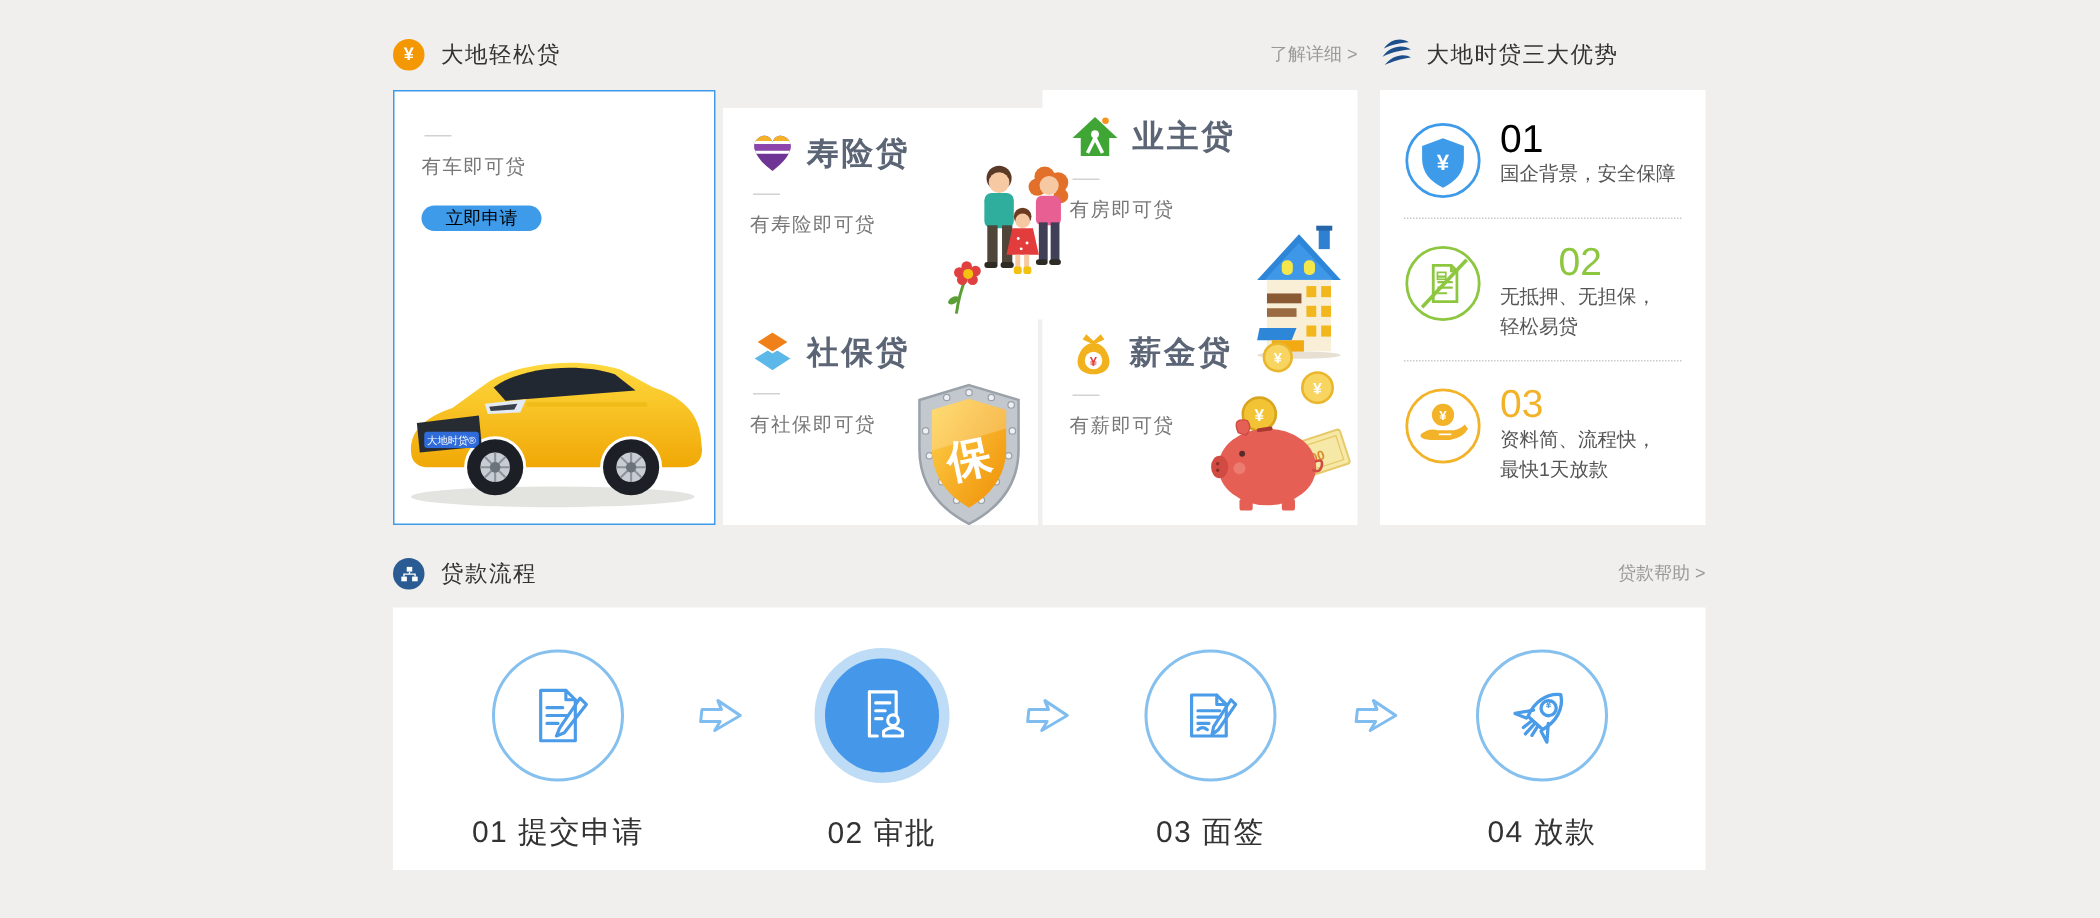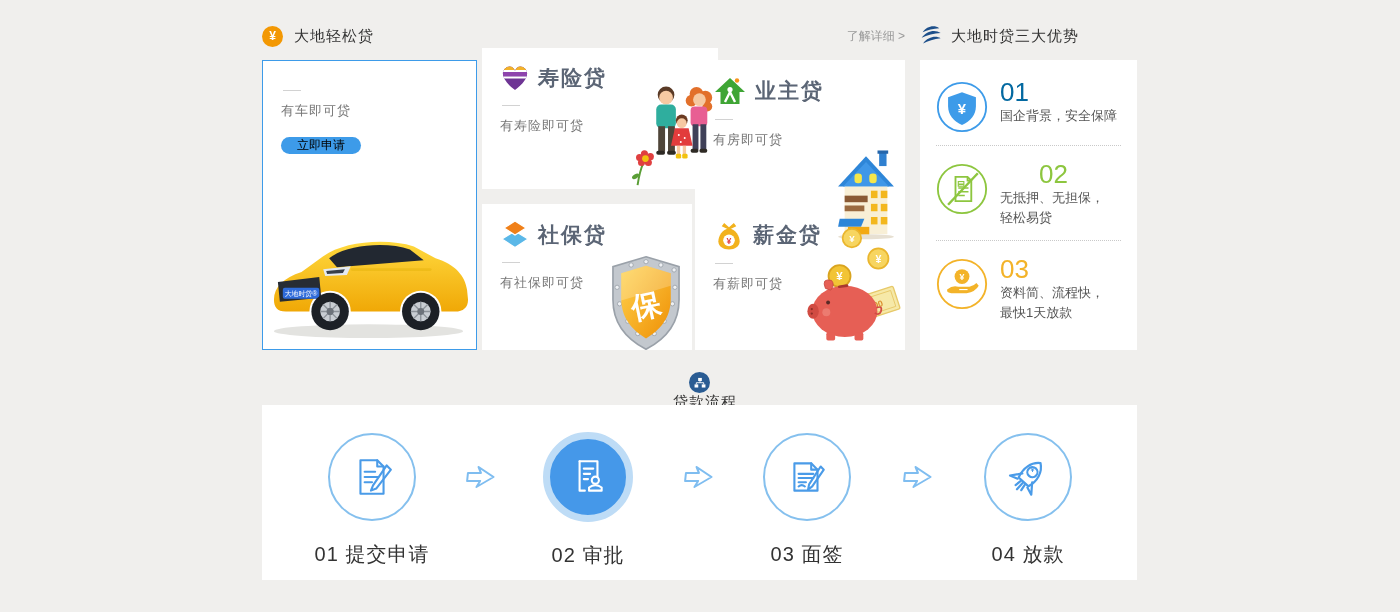--- a/index.html
+++ b/index.html
@@ -5,35 +5,35 @@
   * { margin:0; padding:0; box-sizing:border-box; }
   body { background:#f0efed; }
   .canvas {
     position:relative; width:1400px; height:612px; background:#f0efed;
     font-family:"Liberation Sans","DejaVu Sans",sans-serif; overflow:hidden;
   }
   
   .sec-header { position:absolute; display:flex; align-items:center; }
   .products-header { left:262px; top:26px; width:643px; }
   .adv-header { left:918px; top:24px; width:220px; }
-  .process-header { left:262px; top:372px; width:875px;flex-direction:column; }
+  .process-header { left:262px; top:372px; width:875px; }
   .round-ico { width:21px; height:21px; border-radius:50%; color:#fff;
     font-size:12px; font-weight:bold; text-align:center; line-height:21px; flex:none;
     display:flex; align-items:center; justify-content:center; }
   .ico-orange { background:#f39803; }
   .ico-navy { background:#2a5c93; }
   .sec-title { margin-left:11px; font-size:15px; color:#333; letter-spacing:1px; }
   .sec-link { margin-left:auto; font-size:12px; color:#999; text-decoration:none; cursor:pointer; }
   .logo-svg { width:24px; height:24px; flex:none; }
   .adv-header .sec-title { margin-left:9px; }
 
   
   .card { position:absolute; background:#fff; overflow:hidden; cursor:pointer; }
   .card-car { left:262px; top:60px; width:215px; height:290px; border:1px solid #3d9be9; }
-  .card-life   { left:482px; top:48px;  width:236px; height:141px; }
+  .card-life   { left:482px; top:72px;  width:236px; height:141px; }
   .card-owner  { left:695px; top:60px;  width:210px; height:182px; }
   .card-social { left:482px; top:204px; width:210px; height:146px; }
   .card-salary { left:695px; top:204px; width:210px; height:146px; }
   .card-pad { padding:16px 18px 0 18px; position:relative; z-index:2; }
   .card-head { display:flex; align-items:center; }
   .card-title { margin-left:8px; font-size:21px; font-weight:bold; color:#5b6575; letter-spacing:2px; }
   .mini-div { width:18px; border-top:1px solid #d2d2d2; margin:13px 0 11px 2px; }
   .card-sub { font-size:13px; color:#777; letter-spacing:1px; }
   .apply-btn { margin-top:17px; display:inline-block; border:none; cursor:pointer;
     background:#3d9be9; color:#000000; font-size:12px; padding:0 16px; border-radius:14px;
@@ -45,21 +45,21 @@
   .art-shield{ right:8px;  bottom:-2px; width:76px;  height:98px; }
   .art-piggy { right:2px;  bottom:2px;  width:104px; height:128px; }
 
   
   .adv-panel { position:absolute; left:920px; top:60px; width:217px; height:290px;
     background:#fff; padding:12px 16px; }
   .adv-item { display:flex; padding:6px 0 4px; }
   .adv-ico { width:52px; height:52px; flex:none; margin-right:12px; margin-top:3px; }
   .adv-num { font-size:26px; line-height:28px; }
   .adv-line { font-size:13px; color:#555; line-height:20px; display:block; }
-  .c-blue  .adv-num { color:#0369a1; }
+  .c-blue  .adv-num { color:#000000; }
   .c-green .adv-num { color:#8dc63f;margin-left:39px; }
   .c-gold  .adv-num { color:#f3b329; }
   .adv-sep { border-top:1px dotted #c9c9c9; margin:8px 0; }
 
   
   .process-panel { position:absolute; left:262px; top:405px; width:875px; height:175px; background:#fff; }
   .step { position:absolute; top:28px; width:160px; text-align:center; }
   .step-1 { left:30px; }  .step-2 { left:246px; } .step-3 { left:465px; } .step-4 { left:686px; }
   .step-circle { width:88px; height:88px; margin:0 auto; border:2px solid #85c0ee;
     border-radius:50%; display:flex; align-items:center; justify-content:center; background:#fff; }

